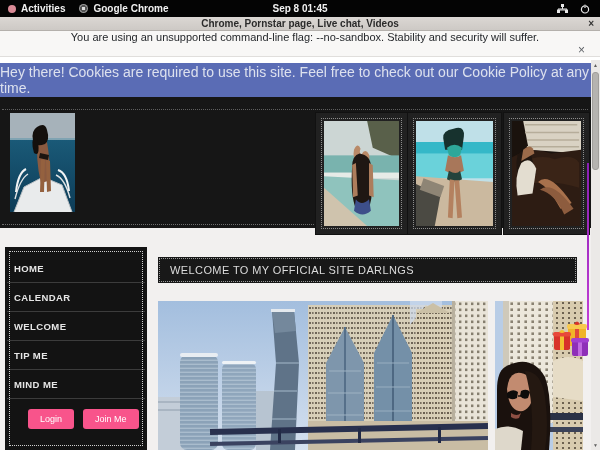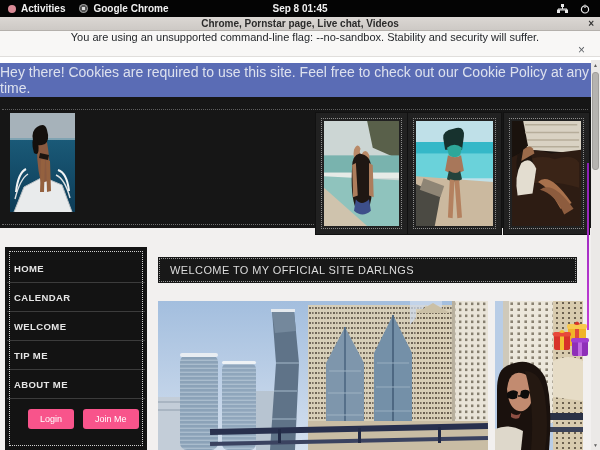--- a/index.html
+++ b/index.html
@@ -226,21 +226,21 @@
       </div>
     </div>
 
     <nav class="sidebar">
       <div class="inner-border"></div>
       <ul class="nav">
         <li>HOME</li>
         <li>CALENDAR</li>
         <li>WELCOME</li>
         <li>TIP ME</li>
-        <li>ABOUT ME</li>
+        <li>MIND ME</li>
       </ul>
       <div class="side-buttons">
         <button class="btn-pink">Login</button>
         <button class="btn-pink">Join Me</button>
       </div>
     </nav>
 
     <div class="welcome-bar">
       <div class="wb-border"></div>
       <span>WELCOME TO MY OFFICIAL SITE  DARLNGS</span>

